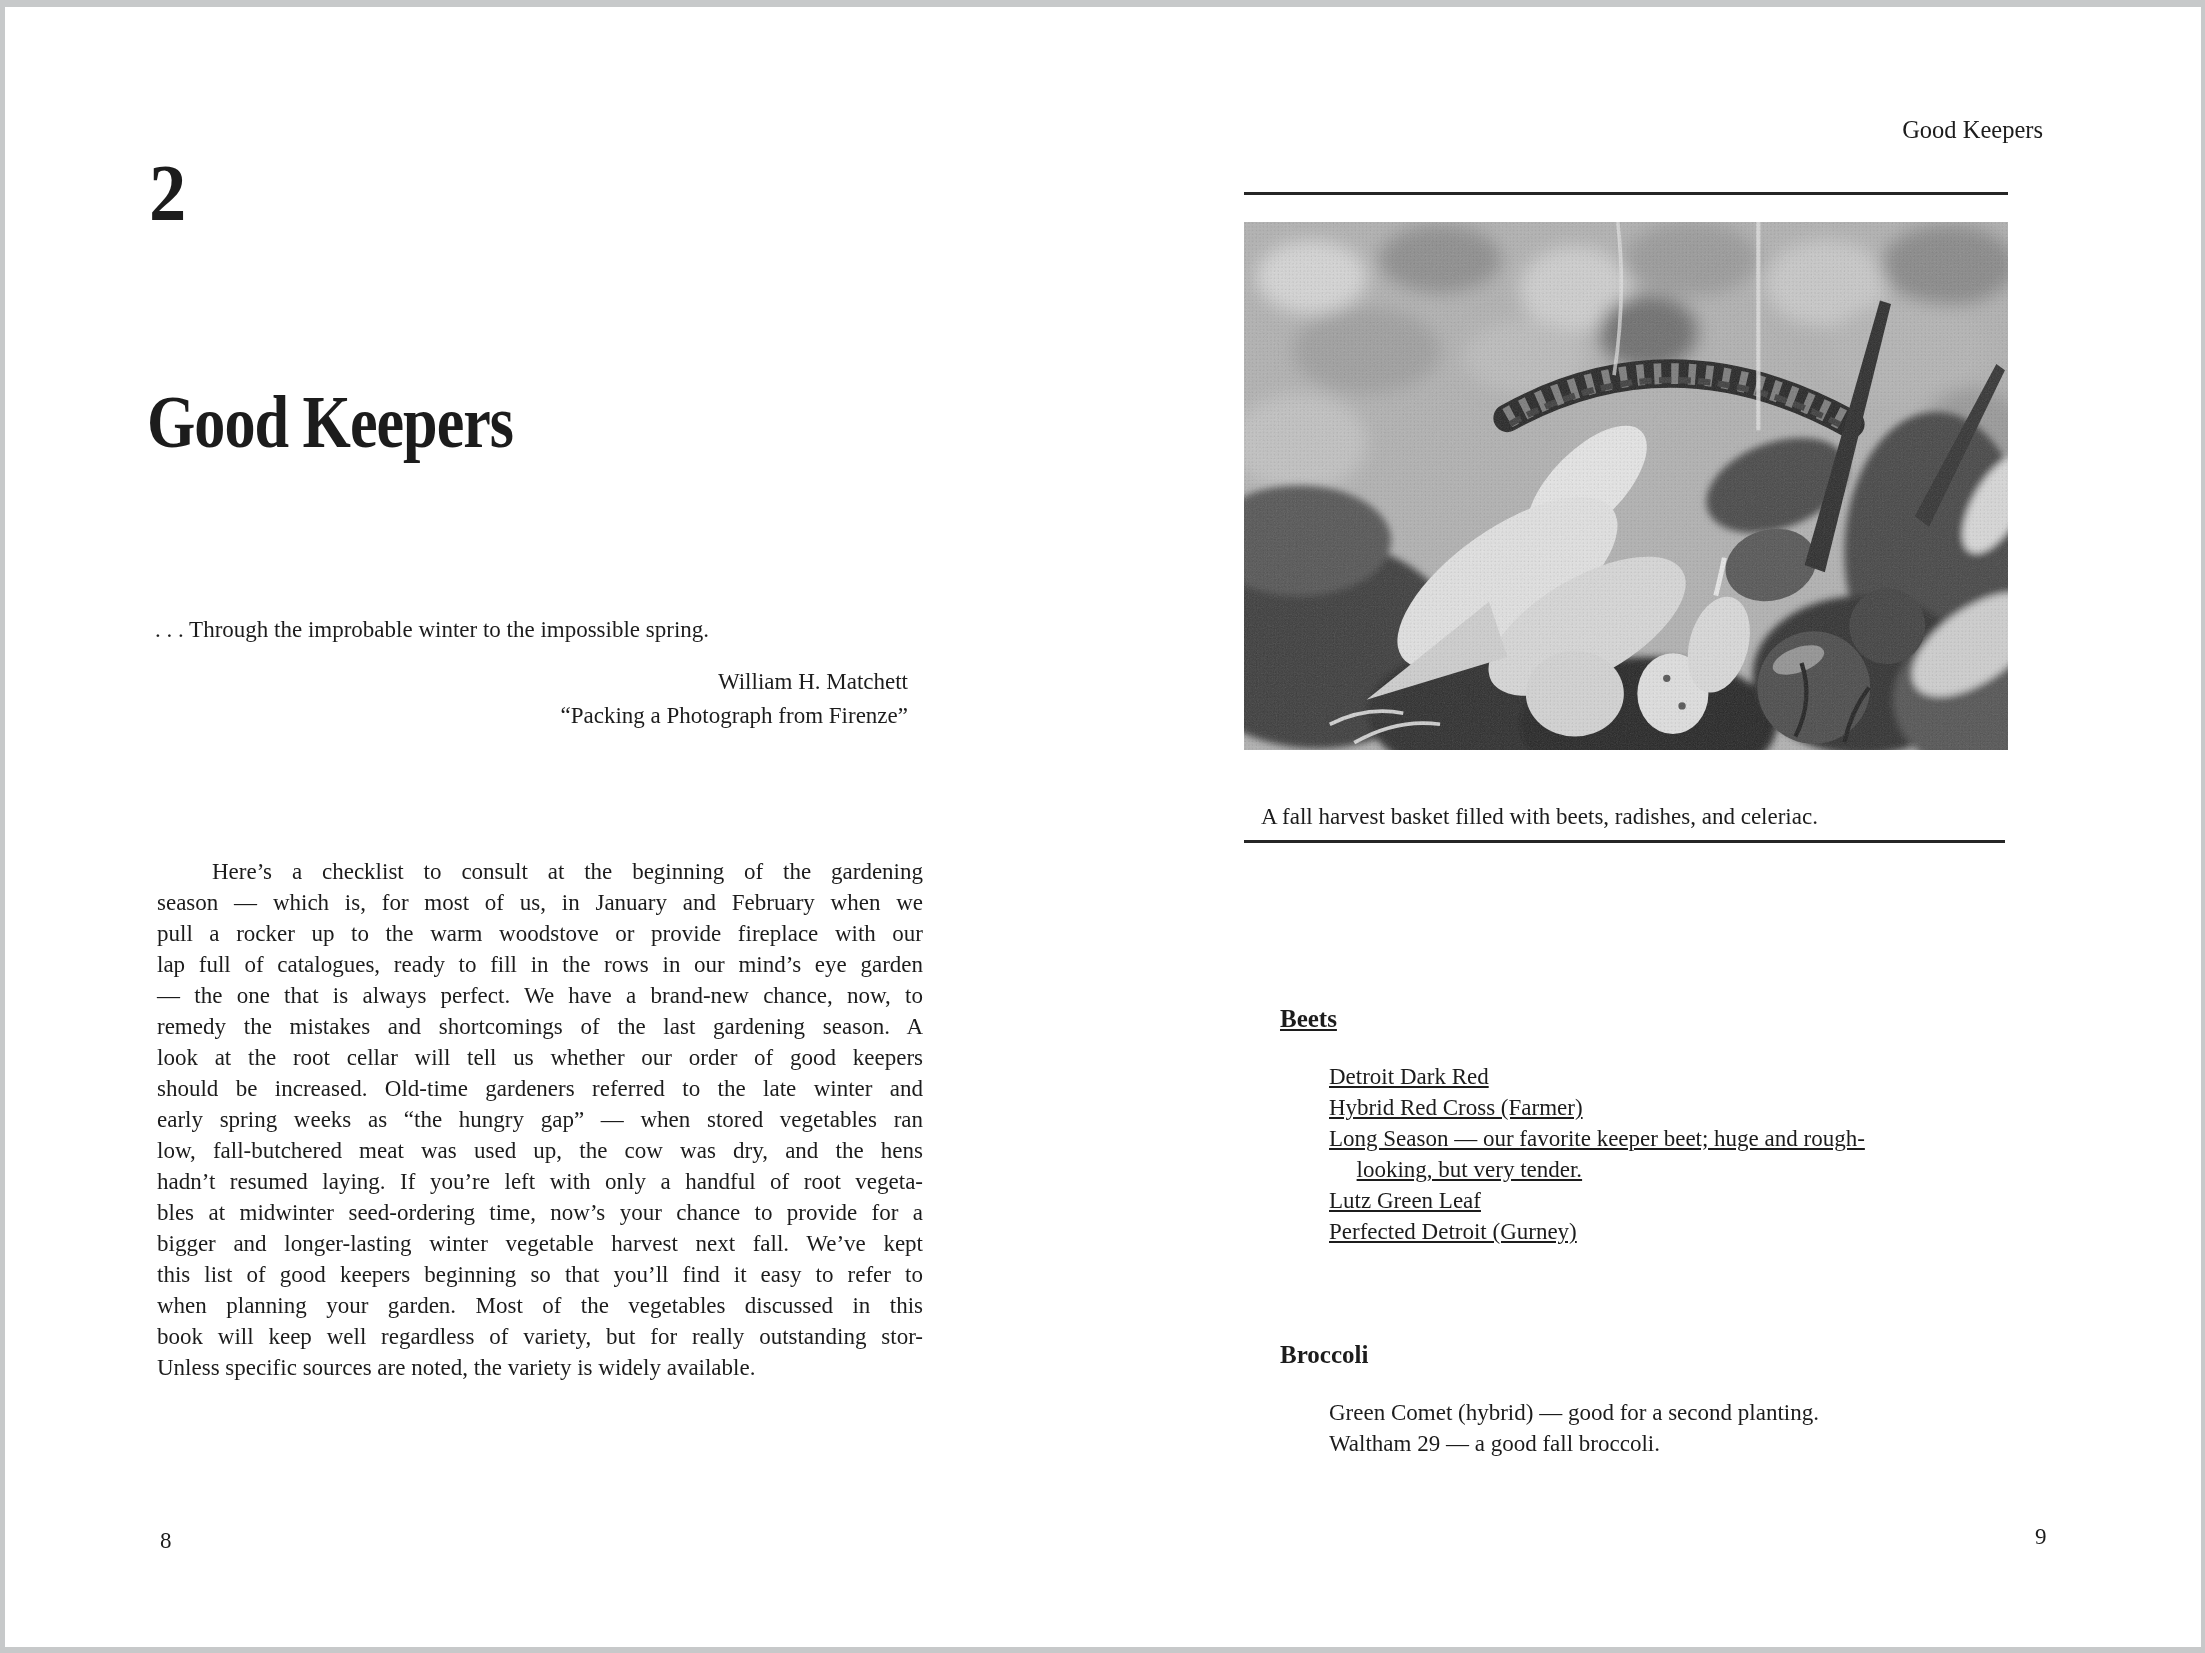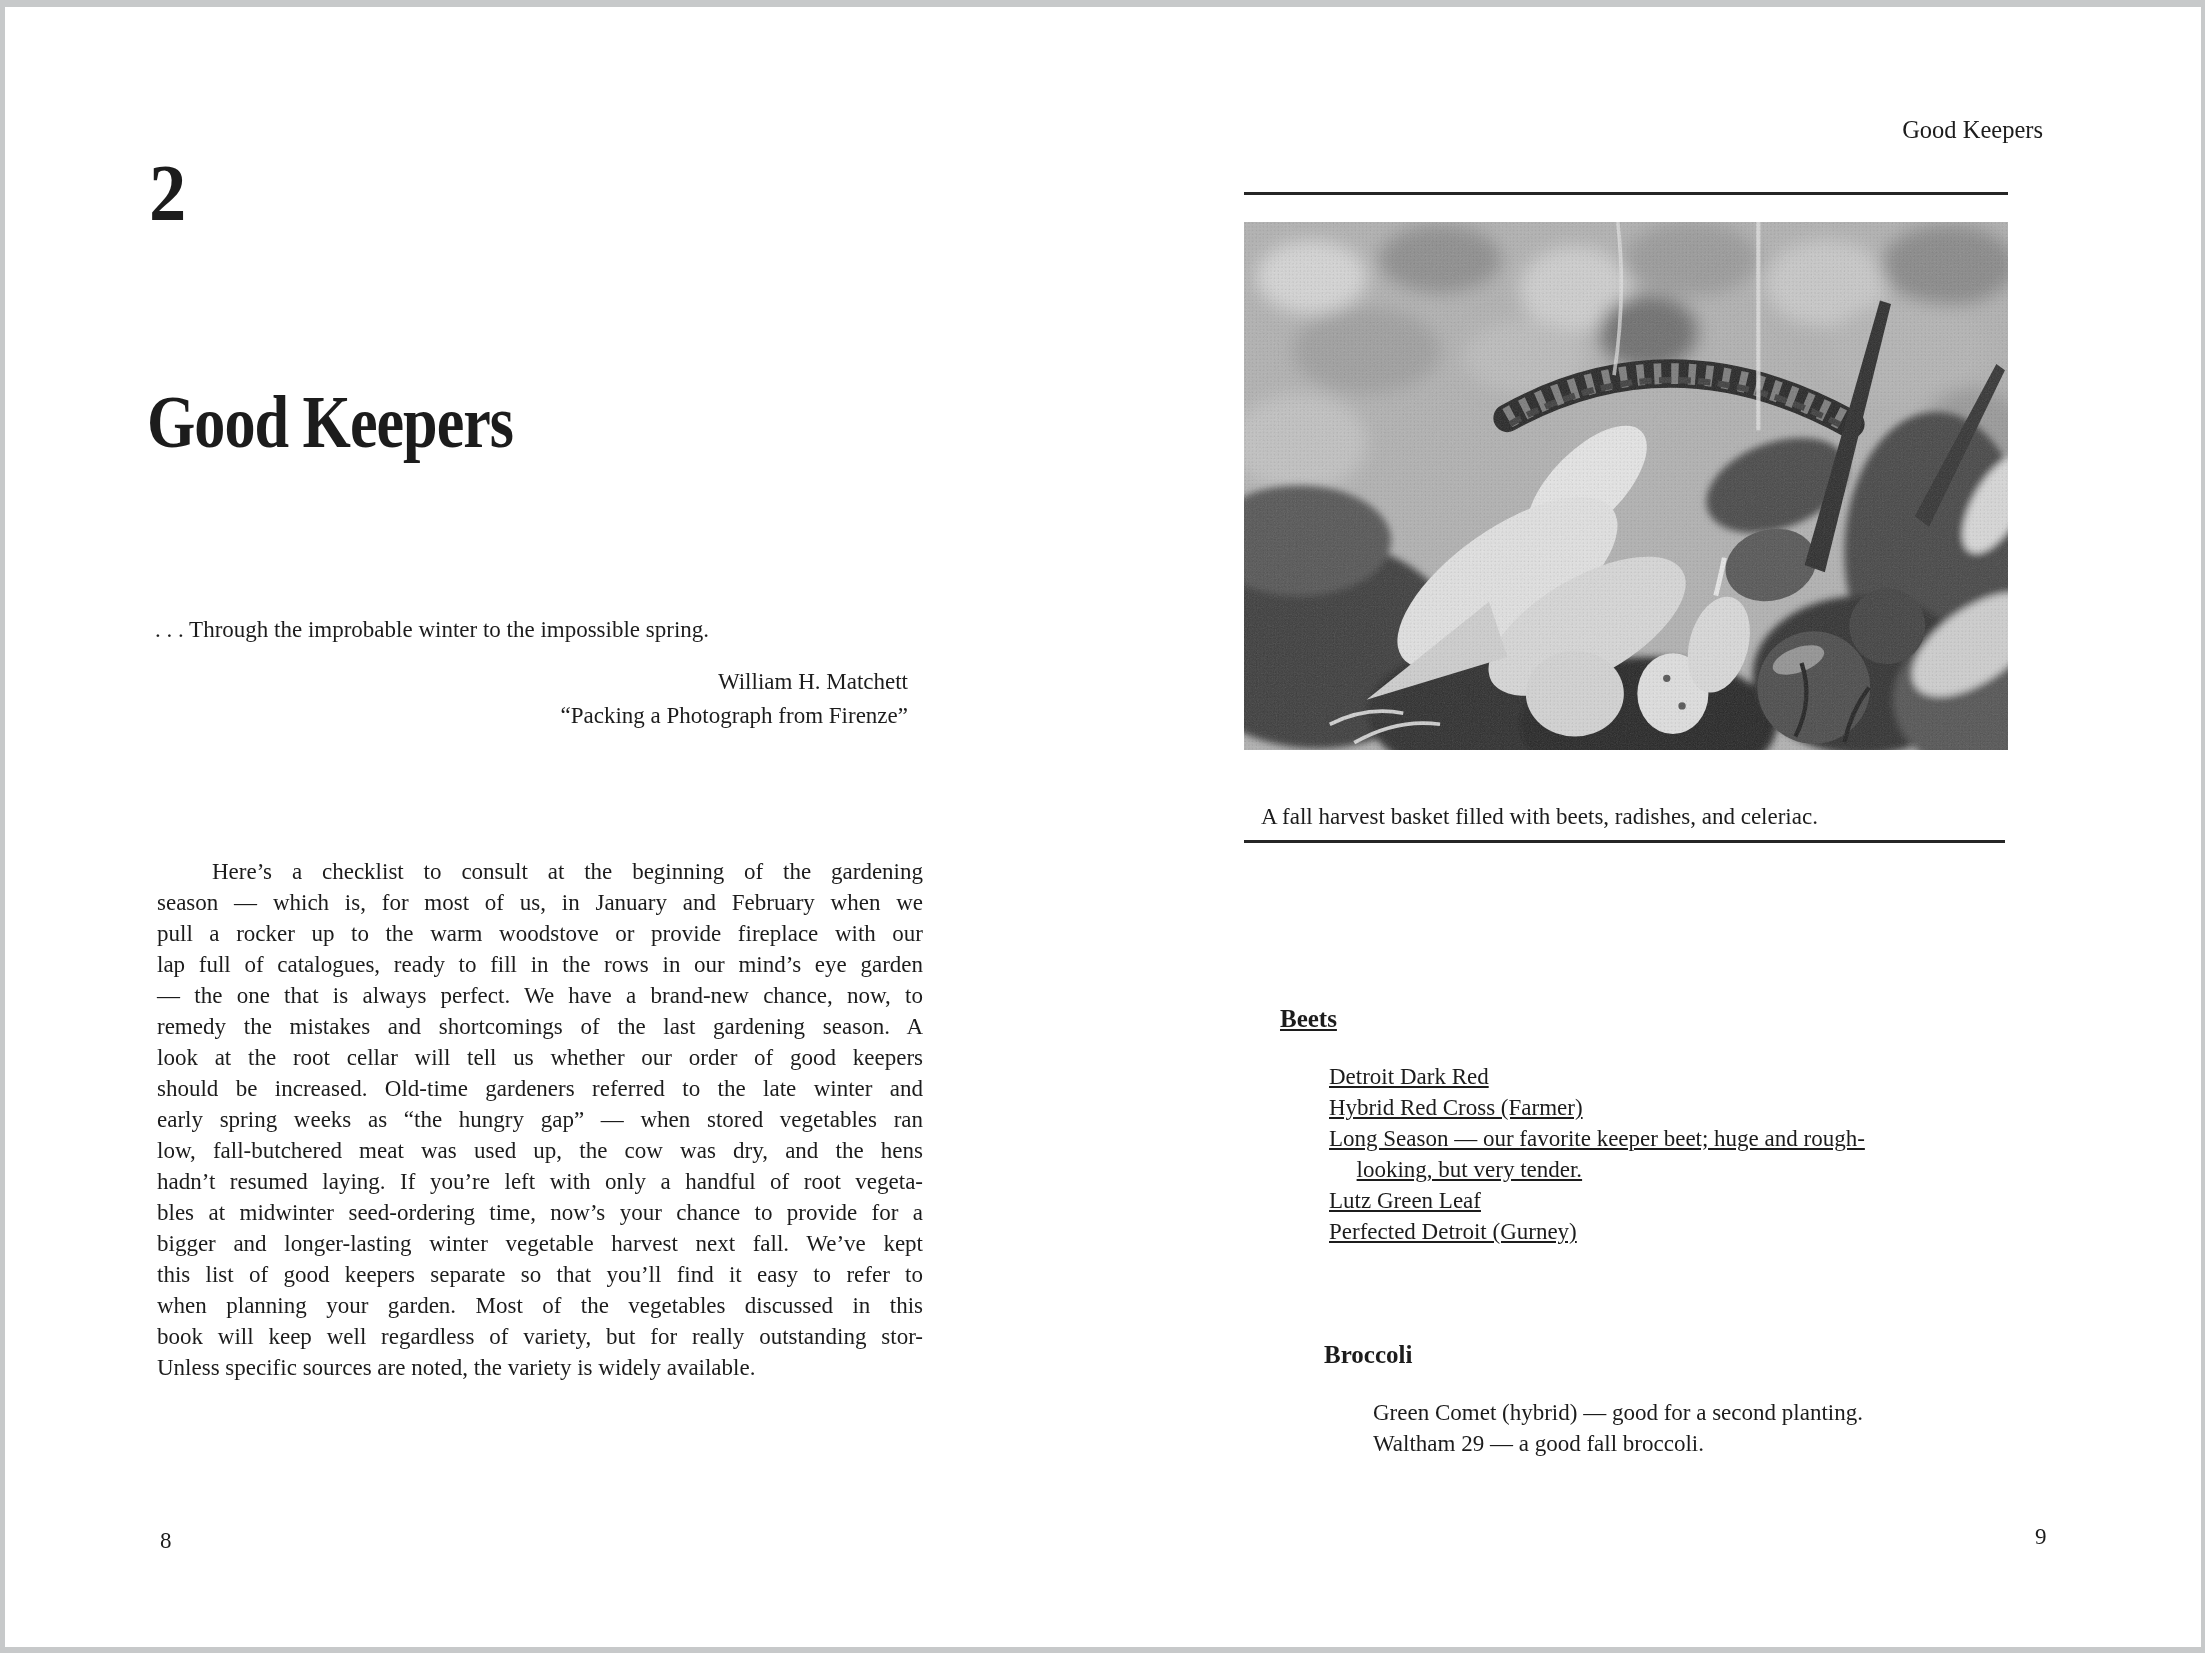--- a/index.html
+++ b/index.html
@@ -65,21 +65,21 @@
     margin:0;overflow:hidden;background:#b4b4b4;
   }
   .photo-frame svg{display:block;width:100%;height:100%;}
   .caption{
     position:absolute;left:1245px;top:786px;width:763px;margin:16px;
     font-size:23px;line-height:1.3;white-space:nowrap;
   }
   .sections-area{position:absolute;inset:0;}
   .variety-section{position:absolute;left:1280px;width:815px;}
   .section-0{top:1006px;text-decoration:underline;}
-  .section-1{top:1342px;margin-left:44px;}
+  .section-1{top:1342px;}
   .section-heading{
     font-size:25px;line-height:25px;font-weight:700;
   }
   .variety-list{margin-top:30px;padding-left:49px;font-size:23px;line-height:31px;}
   .variety-line{white-space:nowrap;}
   .variety-line.cont{padding-left:27.6px;}
 </style>
 </head>
 <body>
 
@@ -101,21 +101,21 @@
           <div class="body-line">lap full of catalogues, ready to fill in the rows in our mind’s eye garden</div>
           <div class="body-line">— the one that is always perfect. We have a brand-new chance, now, to</div>
           <div class="body-line">remedy the mistakes and shortcomings of the last gardening season. A</div>
           <div class="body-line">look at the root cellar will tell us whether our order of good keepers</div>
           <div class="body-line">should be increased. Old-time gardeners referred to the late winter and</div>
           <div class="body-line">early spring weeks as “the hungry gap” — when stored vegetables ran</div>
           <div class="body-line">low, fall-butchered meat was used up, the cow was dry, and the hens</div>
           <div class="body-line">hadn’t resumed laying. If you’re left with only a handful of root vegeta-</div>
           <div class="body-line">bles at midwinter seed-ordering time, now’s your chance to provide for a</div>
           <div class="body-line">bigger and longer-lasting winter vegetable harvest next fall. We’ve kept</div>
-          <div class="body-line">this list of good keepers separate so that you’ll find it easy to refer to</div>
+          <div class="body-line">this list of good keepers beginning so that you’ll find it easy to refer to</div>
           <div class="body-line">when planning your garden. Most of the vegetables discussed in this</div>
           <div class="body-line">book will keep well regardless of variety, but for really outstanding stor-</div>
           <div class="body-line">Unless specific sources are noted, the variety is widely available.</div>
         </div>
       <div class="page-number page-number-left">8</div>
     </section>
 
     <section class="page">
       <div class="running-header">Good Keepers</div>
       <div class="rule rule-top"></div>

